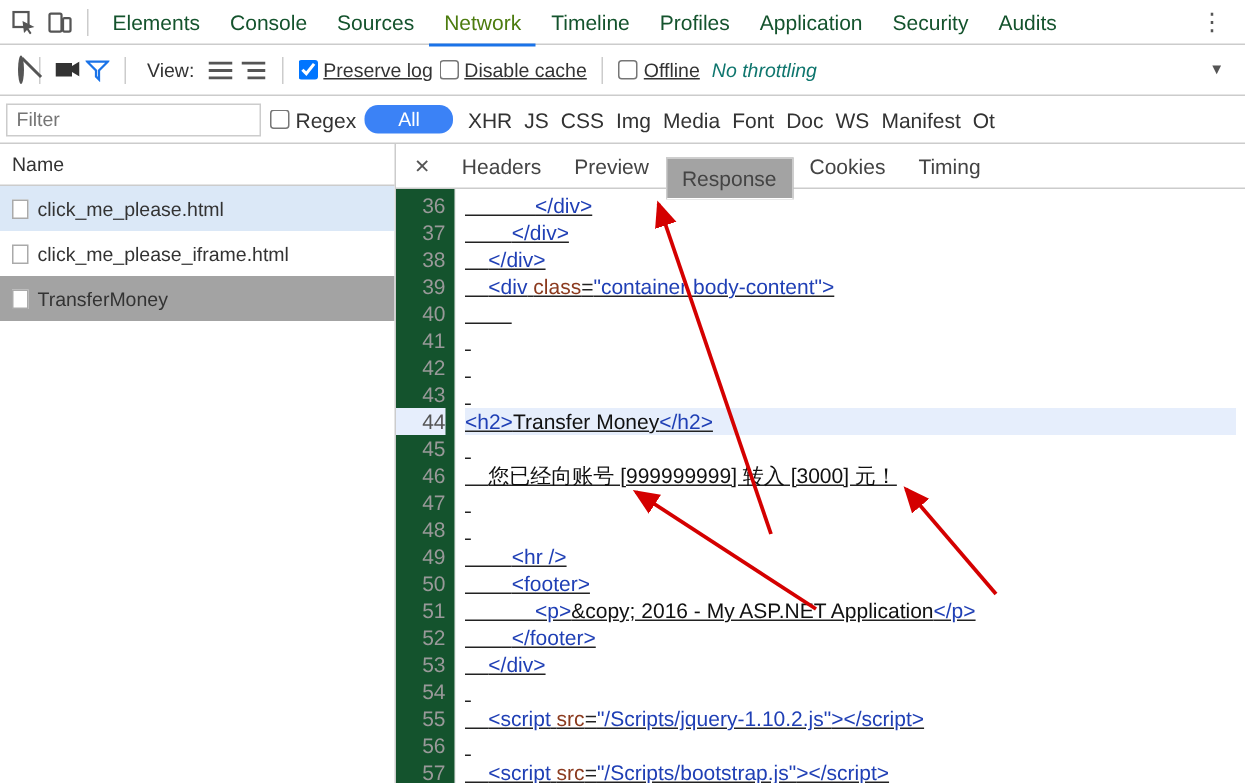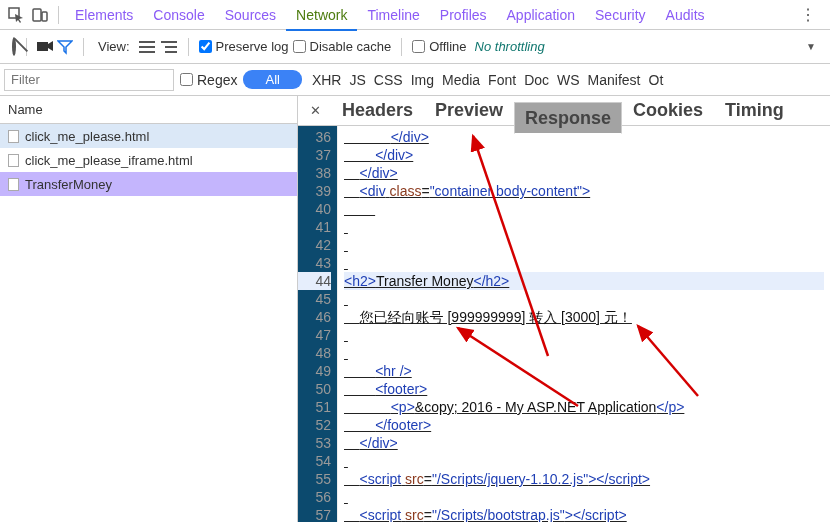--- a/index.html
+++ b/index.html
@@ -2,65 +2,65 @@
 <html><head>
 <meta charset="utf-8">
 <style>
 * { margin: 0; padding: 0; box-sizing: border-box; font-family: "Segoe UI", Arial, sans-serif; }
 body { width: 830px; height: 522px; overflow: hidden; background: #fff; color: #333; font-size: 13px; position: relative; }
 
 
 .top-tabs { height: 30px; display: flex; align-items: center; border-bottom: 1px solid #ccc; padding: 0 4px; }
 .top-tabs .icon-btn { width: 24px; height: 24px; display: inline-flex; align-items: center; justify-content: center; color: #555; cursor: pointer; }
 .top-tabs .sep { width: 1px; height: 18px; background: #ccc; margin: 0 6px; }
-.top-tabs .tab { padding: 6px 10px; color: #8b5cf6; cursor: pointer; font-size: 14px; border-bottom: 2px solid transparent; }
+.top-tabs .tab { padding: 6px 10px; color: #14532d; cursor: pointer; font-size: 14px; border-bottom: 2px solid transparent; }
 .top-tabs .tab.active { color: #4d7c0f; border-bottom: 2px solid #1a73e8; }
 .top-tabs .spacer { flex: 1; }
 .top-tabs .menu-dots { padding: 0 10px; cursor: pointer; font-size: 16px; color: #555; }
 
 
 .toolbar { height: 34px; display: flex; align-items: center; border-bottom: 1px solid #ccc; padding: 0 8px; gap: 4px; }
 .toolbar .sep { width: 1px; height: 18px; background: #ccc; margin: 0 6px; }
 .toolbar .rec { width: 12px; height: 12px; border-radius: 50%; background: #d93025; }
 .toolbar .ban { width: 16px; height: 16px; border: 2px solid #555; border-radius: 50%; position: relative; }
 .toolbar .ban::after { content: ""; position: absolute; left: -2px; top: 5px; width: 18px; height: 2px; background: #555; transform: rotate(45deg); }
 .toolbar .cam { font-size: 14px; color: #333; }
 .toolbar .funnel svg { display: block; }
 .toolbar .lbl { color: #333; margin: 0 4px; }
 .toolbar .tb-ic { width: 18px; height: 18px; display: inline-flex; align-items: center; justify-content: center; color: #444; }
-.toolbar .check { display: inline-flex; align-items: center; gap: 4px; cursor: pointer; }
+.toolbar .check { display: inline-flex; align-items: center; gap: 4px; cursor: pointer; text-decoration: underline; }
 .toolbar .check input { width: 13px; height: 13px; }
 .toolbar .throttle { color: #0f766e; margin-left: 4px; font-style: italic; }
 .toolbar .menu-chevron { color: #555; padding: 0 6px; font-size: 10px; }
 
 
 .filterbar { height: 32px; display: flex; align-items: center; border-bottom: 1px solid #ccc; padding: 0 4px; gap: 6px; font-size: 14px; }
 .filterbar input[type=text] { width: 170px; height: 22px; border: 1px solid #ccc; padding: 0 6px; font-size: 13px; color: #333; outline: none; }
 .filterbar .check { display: inline-flex; align-items: center; gap: 4px; cursor: pointer; }
 .filterbar .pill { background: #3b82f6; color: #fff; border-radius: 9px; padding: 2px 22px; font-size: 13px; }
 .filterbar .ft { color: #333; padding: 0 4px; cursor: pointer; }
 
 
 .main { display: flex; height: calc(522px - 30px - 34px - 32px); }
-.left-pane { width: 298px; border-right: 1px solid #ccc; display: flex; flex-direction: column; }
+.left-pane { width: 264px; border-right: 1px solid #ccc; display: flex; flex-direction: column; }
 .left-header { height: 28px; border-bottom: 1px solid #ccc; display: flex; align-items: center; padding: 0 8px; font-size: 13px; color: #333; }
 .file-list { flex: 1; overflow: auto; }
-.file-row { height: 24px; display: flex; align-items: center; padding: 0 8px; gap: 6px; cursor: pointer; font-size: 13px; }
+.file-row { height: 24px; display: flex; align-items: center; padding: 15px 8px; gap: 6px; cursor: pointer; font-size: 13px; }
 .file-row .file-ic { width: 11px; height: 13px; border: 1px solid #aaa; background: #fff; }
 .file-row.sel { background: #dbe8f7; }
-.file-row.active { background: #c4b5fd; }
+.file-row.active { background: #a3a3a3; }
 
 .right-pane { flex: 1; display: flex; flex-direction: column; min-width: 0; }
 .detail-tabs { height: 30px; display: flex; align-items: center; border-bottom: 1px solid #ccc; padding: 0 4px; gap: 2px; }
 .detail-tabs .close { padding: 0 8px; color: #555; cursor: pointer; font-size: 13px; }
-.detail-tabs .dtab { padding: 5px 10px; color: #444; cursor: pointer; font-size: 18px; border: 1px solid transparent; font-weight: bold; }
+.detail-tabs .dtab { padding: 5px 10px; color: #444; cursor: pointer; font-size: 14px; border: 1px solid transparent; }
 .detail-tabs .dtab.active { border: 1px solid #ccc; border-bottom: 1px solid #fff; position: relative; top: 8px; background: #a3a3a3; }
 
 .code-area { flex: 1; display: flex; overflow: hidden; position: relative; font-family: Consolas, "Courier New", monospace; font-size: 14px; line-height: 18px; }
-.gutter { width: 40px; background: #0c4a6e; border-right: 1px solid #eee; color: #999; text-align: right; padding: 2px 6px 2px 0; }
+.gutter { width: 40px; background: #14532d; border-right: 1px solid #eee; color: #999; text-align: right; padding: 2px 6px 2px 0; }
 .gutter div { height: 18px; }
 .gutter div.hl { background: #e6eefc; color: #555; }
 .code { flex: 1; padding: 2px 6px; white-space: pre; color: #222; overflow: hidden; }
 .code .ln { height: 18px; display: block; text-decoration: underline; }
 .code .hl { background: #e6eefc; }
 .tag { color: #1f3fb5; }
 .attr { color: #8b3a1e; }
 .str { color: #1f3fb5; }
 .txt { color: #111; }
 

